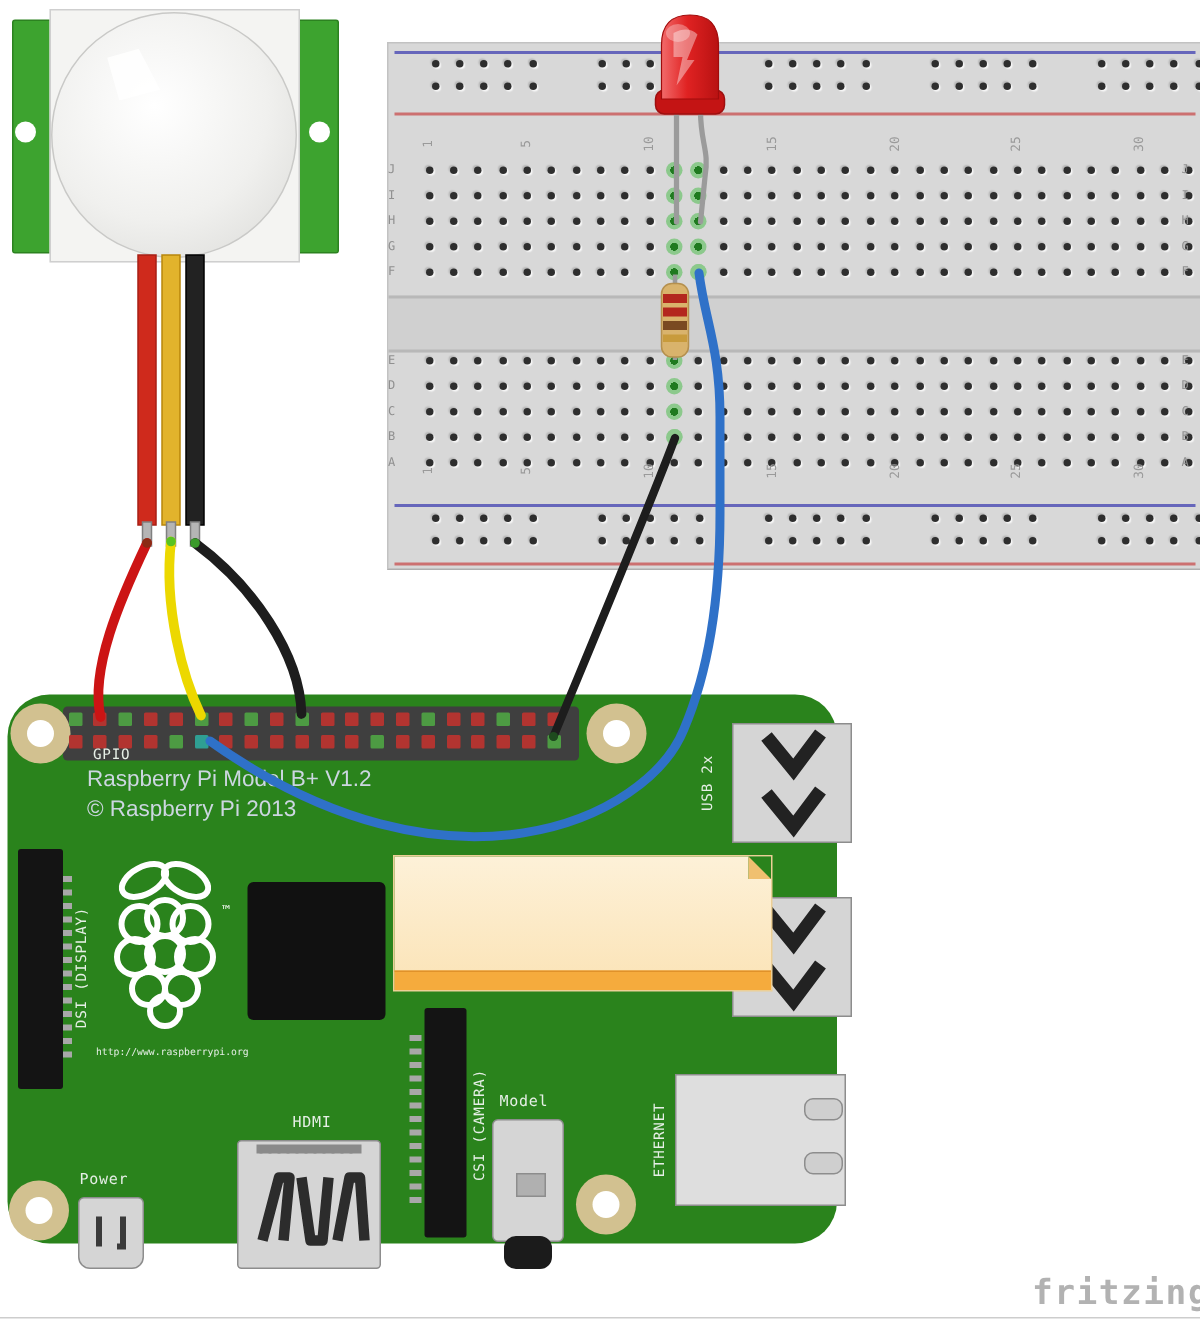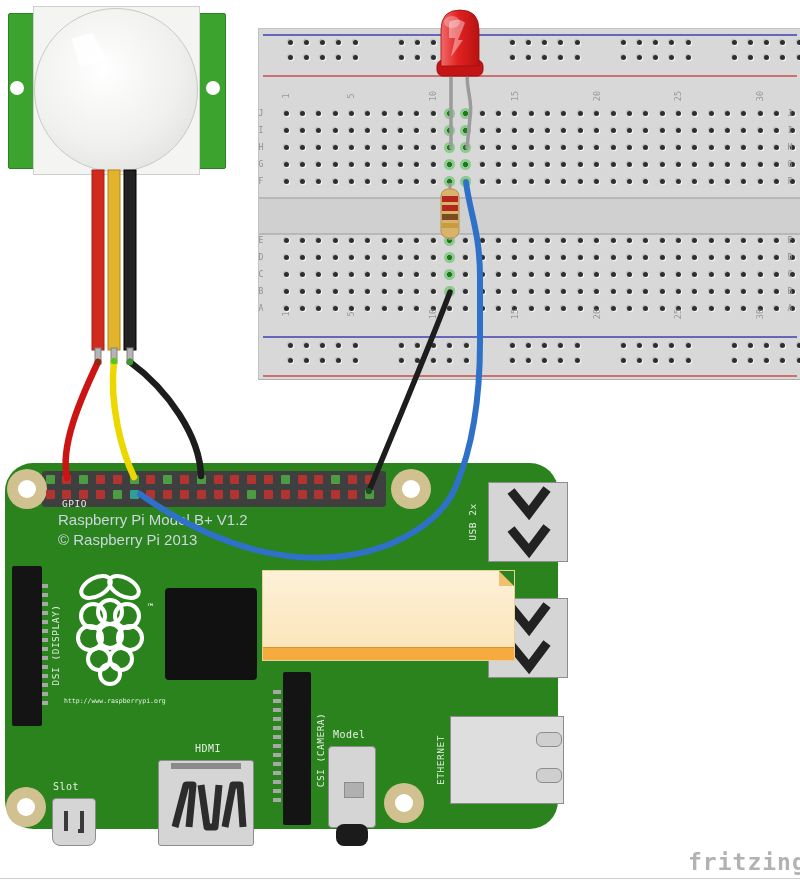--- a/index.html
+++ b/index.html
@@ -138,21 +138,21 @@
           <rect x="50" y="3" width="2" height="5"></rect>
           <rect x="56" y="3" width="2" height="5"></rect>
           <rect x="62" y="3" width="2" height="5"></rect>
           <rect x="68" y="3" width="2" height="5"></rect>
           <rect x="74" y="3" width="2" height="5"></rect>
         </g>
       <path d="M16,66 L27,24 L34,24 L30,66 M42,24 L48,66 L56,66 L60,24 M66,66 L74,24 L81,24 L84,66" stroke="#2c2c2c" stroke-width="7" fill="none" stroke-linejoin="round"></path>
     </svg>
   </div>
 
-  <div class="pi-mono" style="left:53px;top:781px;font-size:10px">Slot</div>
+  <div class="pi-mono" style="left:53px;top:781px;font-size:10px">Power</div>
   <div class="grayport" style="left:52px;top:798px;width:42px;height:46px;border-radius:4px 4px 8px 8px">
     <svg width="42" height="46">
       <path d="M13,12 L13,32 M29,12 L29,32 L25,32" stroke="#3a3a3a" stroke-width="4" fill="none"></path>
     </svg>
   </div>
 
   <div class="pi-mono vlabel" style="left:472px;top:522px">USB 2x</div>
   <div class="grayport" style="left:488px;top:482px;width:78px;height:78px">
     <svg width="78" height="78">
       <path d="M22,8 L40,30 L58,6" stroke="#222" stroke-width="9" fill="none"></path>

